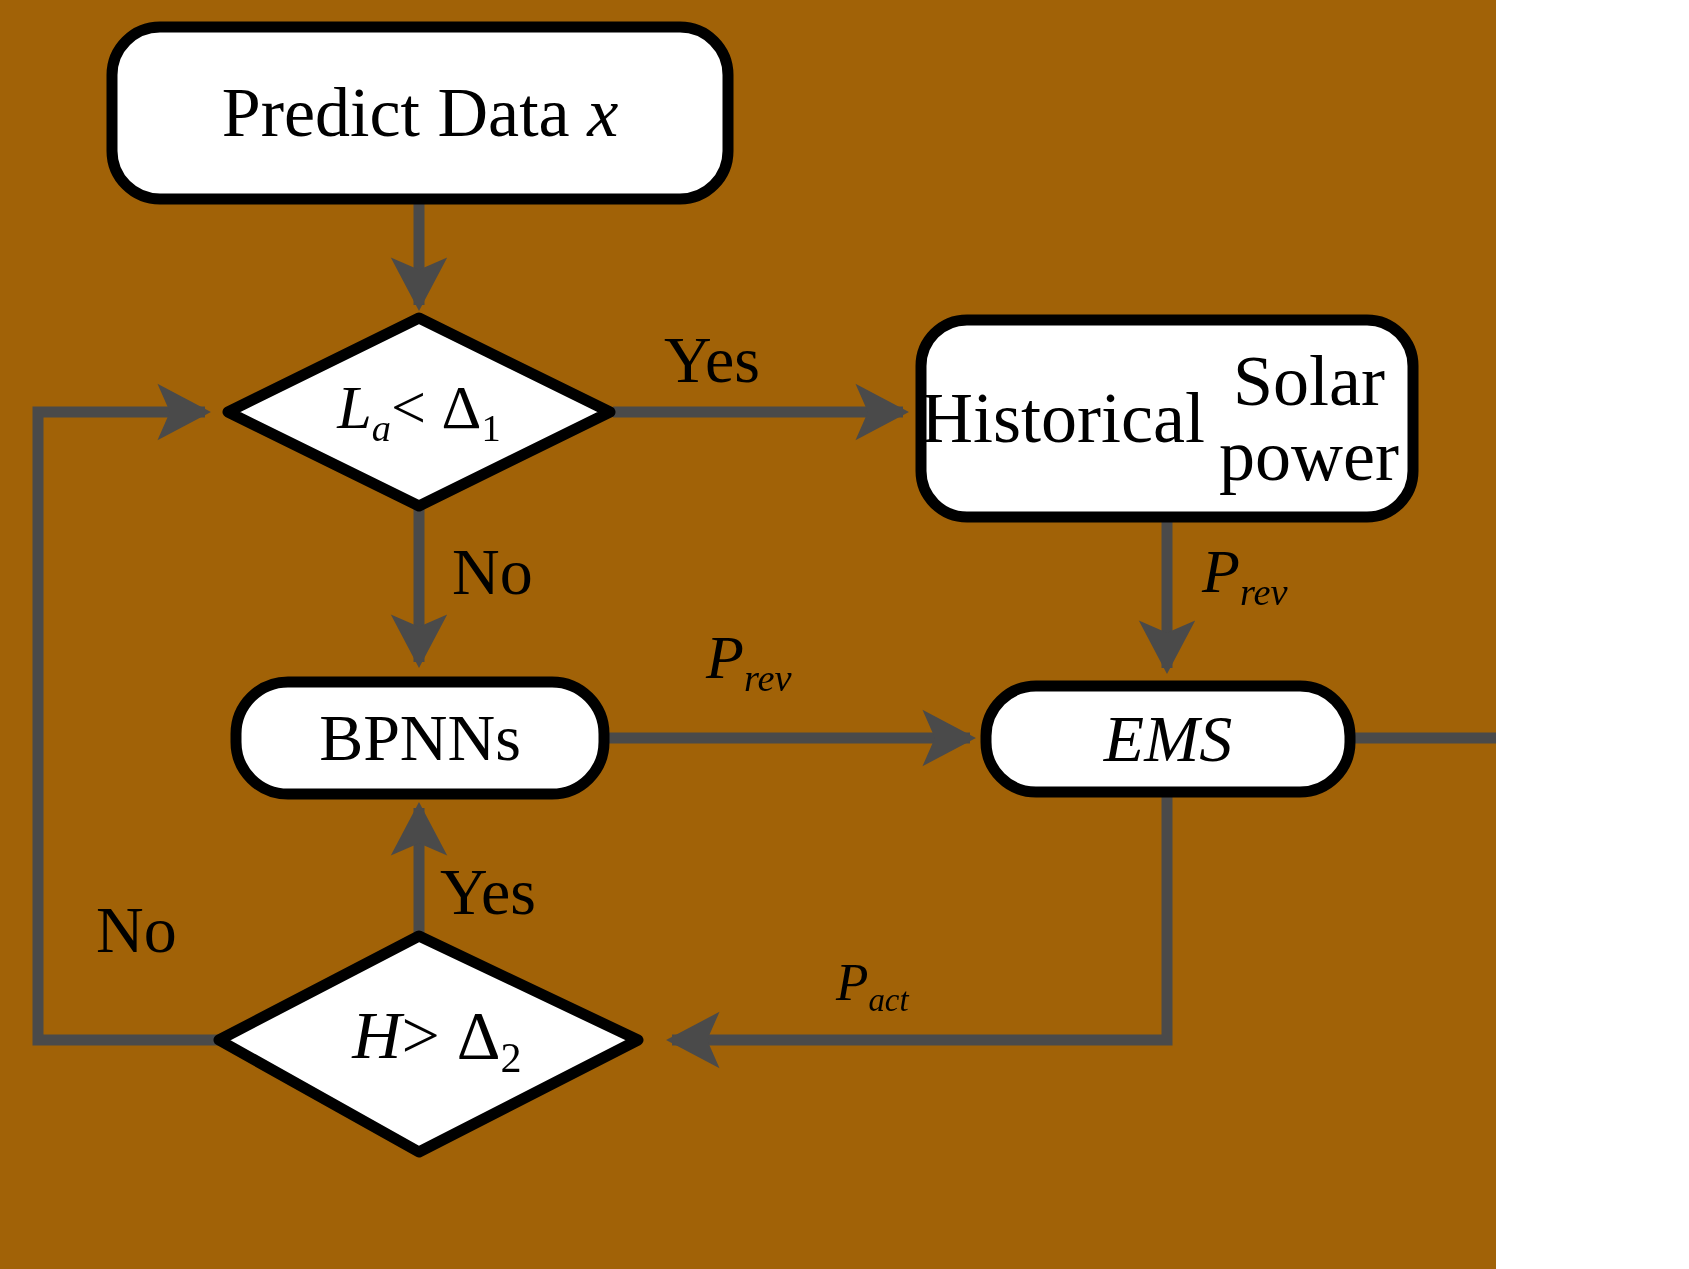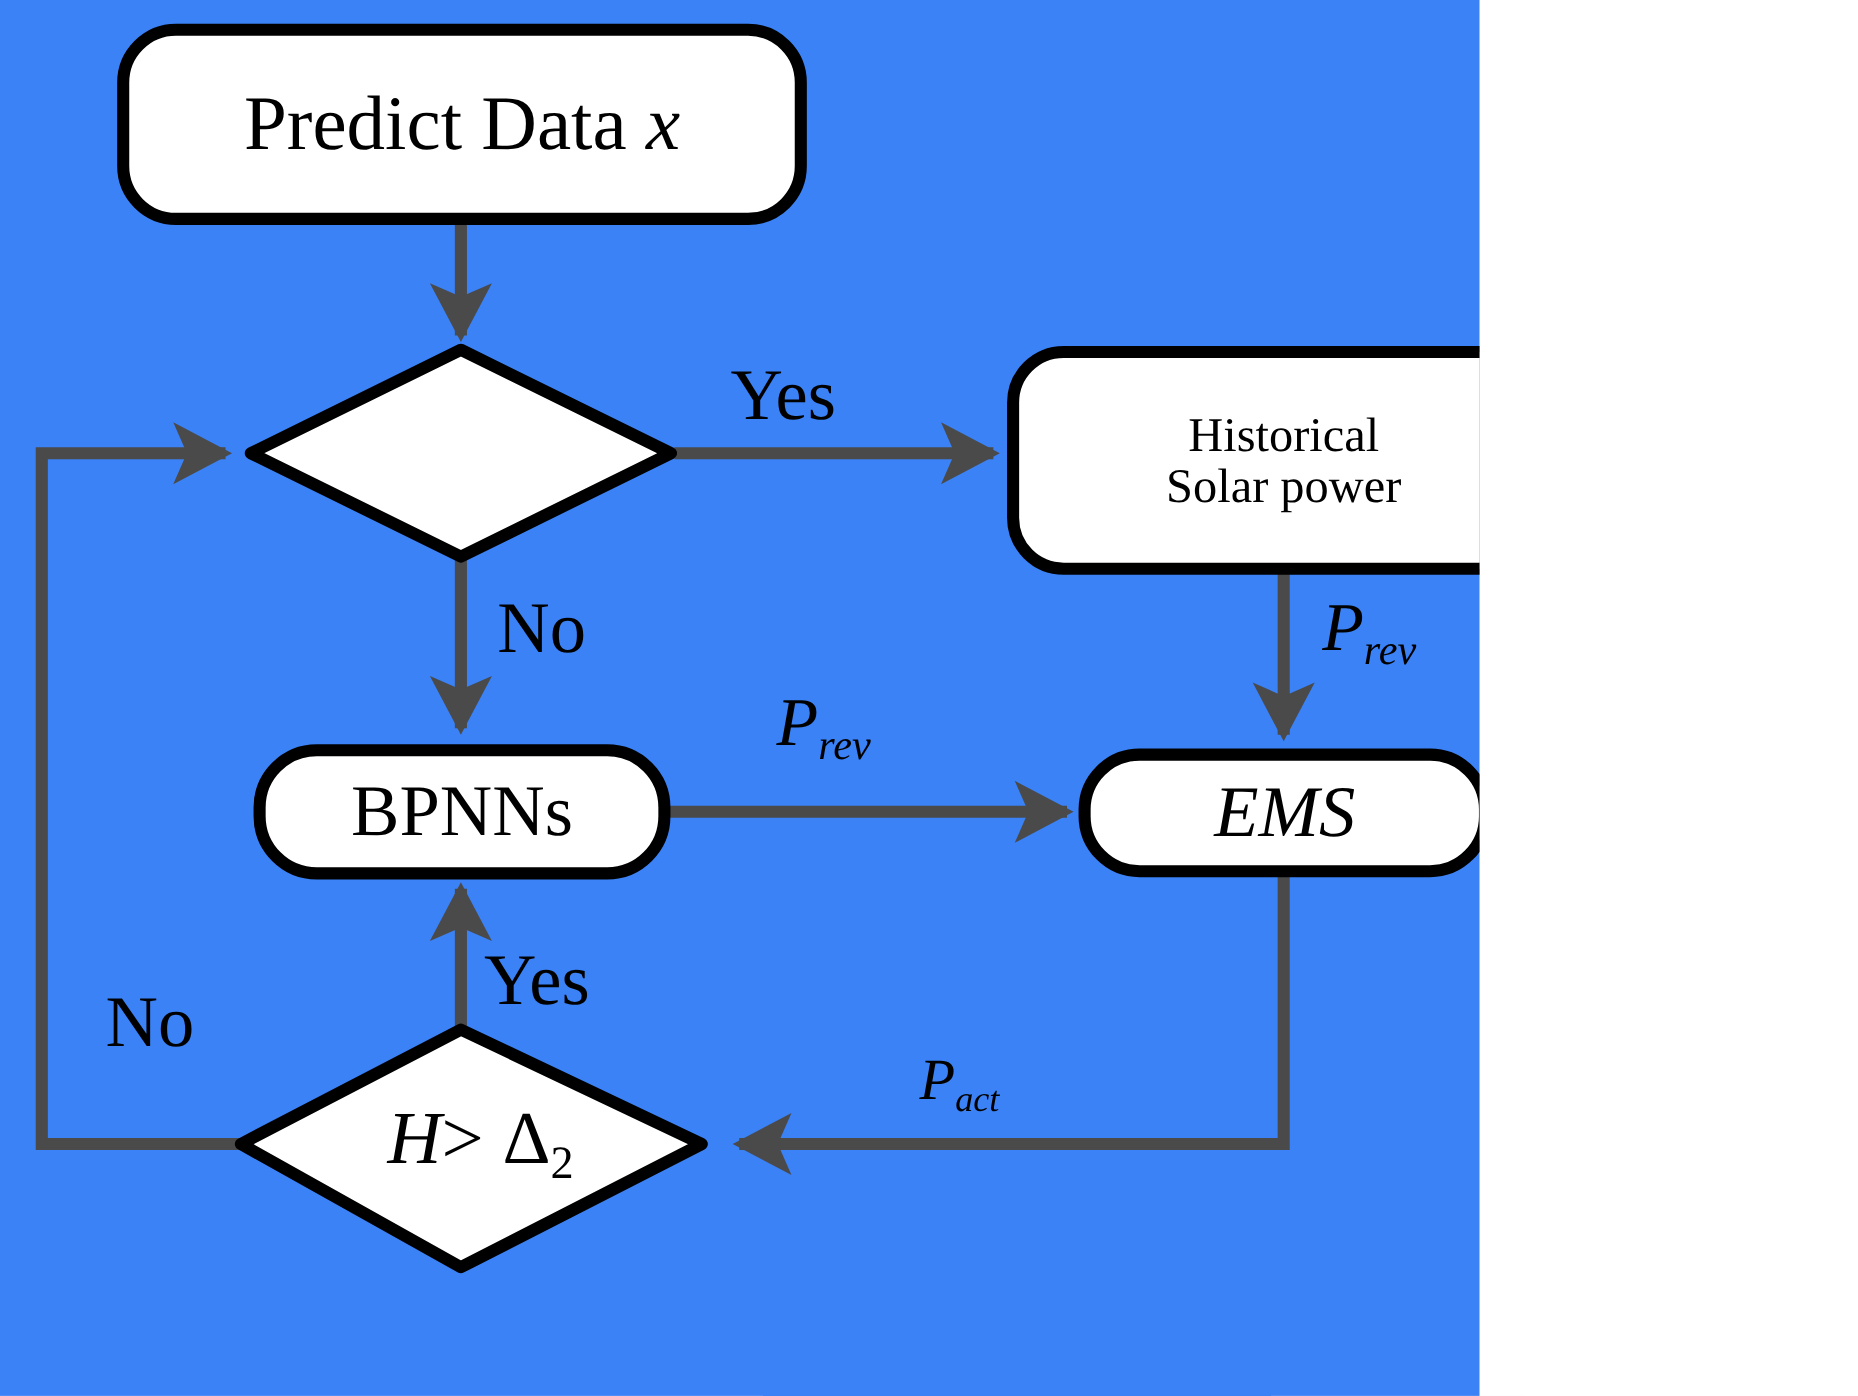--- a/index.html
+++ b/index.html
@@ -6,23 +6,23 @@
   html, body {
     margin: 0;
     padding: 0;
     background: #ffffff;
   }
   body {
     font-family: "Liberation Serif", "DejaVu Serif", serif;
   }
   #canvas {
     position: relative;
-    width: 1345px;
+    width: 1496px;
     height: 1269px;
-    background: #3b82f6;
+    background: #a16207;
     overflow: hidden;
   }
   svg.layer {
     position: absolute;
     left: 0;
     top: 0;
     width: 1689px;
     height: 1269px;
   }
   .node-label {
@@ -106,22 +106,25 @@
       <rect x="986" y="686" width="364" height="106" rx="50" ry="50"></rect>
 
       <path d="M 419 936 L 638 1040 L 419 1152 L 219 1040 Z"></path>
     </g>
   </svg>
 
   <div class="node-label" style="left:112px; top:27px; width:616px; height:172px; font-size:70px;">
     <span><span>Predict Data </span><span class="math">x</span></span>
   </div>
 
+  <div class="node-label" style="left:228px; top:372px; width:382px; height:80px; font-size:62px;">
+    <span><span class="math">L</span><span class="sub">a</span><span class="up">&lt; </span><span class="up">Δ</span><span class="subn">1</span></span>
+  </div>
 
-  <div class="node-label" style="left:921px; top:320px; width:492px; height:197px; font-size:44px; flex-direction:column;">
+  <div class="node-label" style="left:921px; top:320px; width:492px; height:197px; font-size:72px; flex-direction:row;">
     <span>Historical</span>
     <span>Solar power</span>
   </div>
 
   <div class="node-label" style="left:236px; top:682px; width:368px; height:112px; font-size:66px;font-family:Liberation Serif, serif;">
     <span>BPNNs</span>
   </div>
 
   <div class="node-label" style="left:986px; top:686px; width:364px; height:106px; font-size:66px;font-style:italic;">
     <span>EMS</span>

